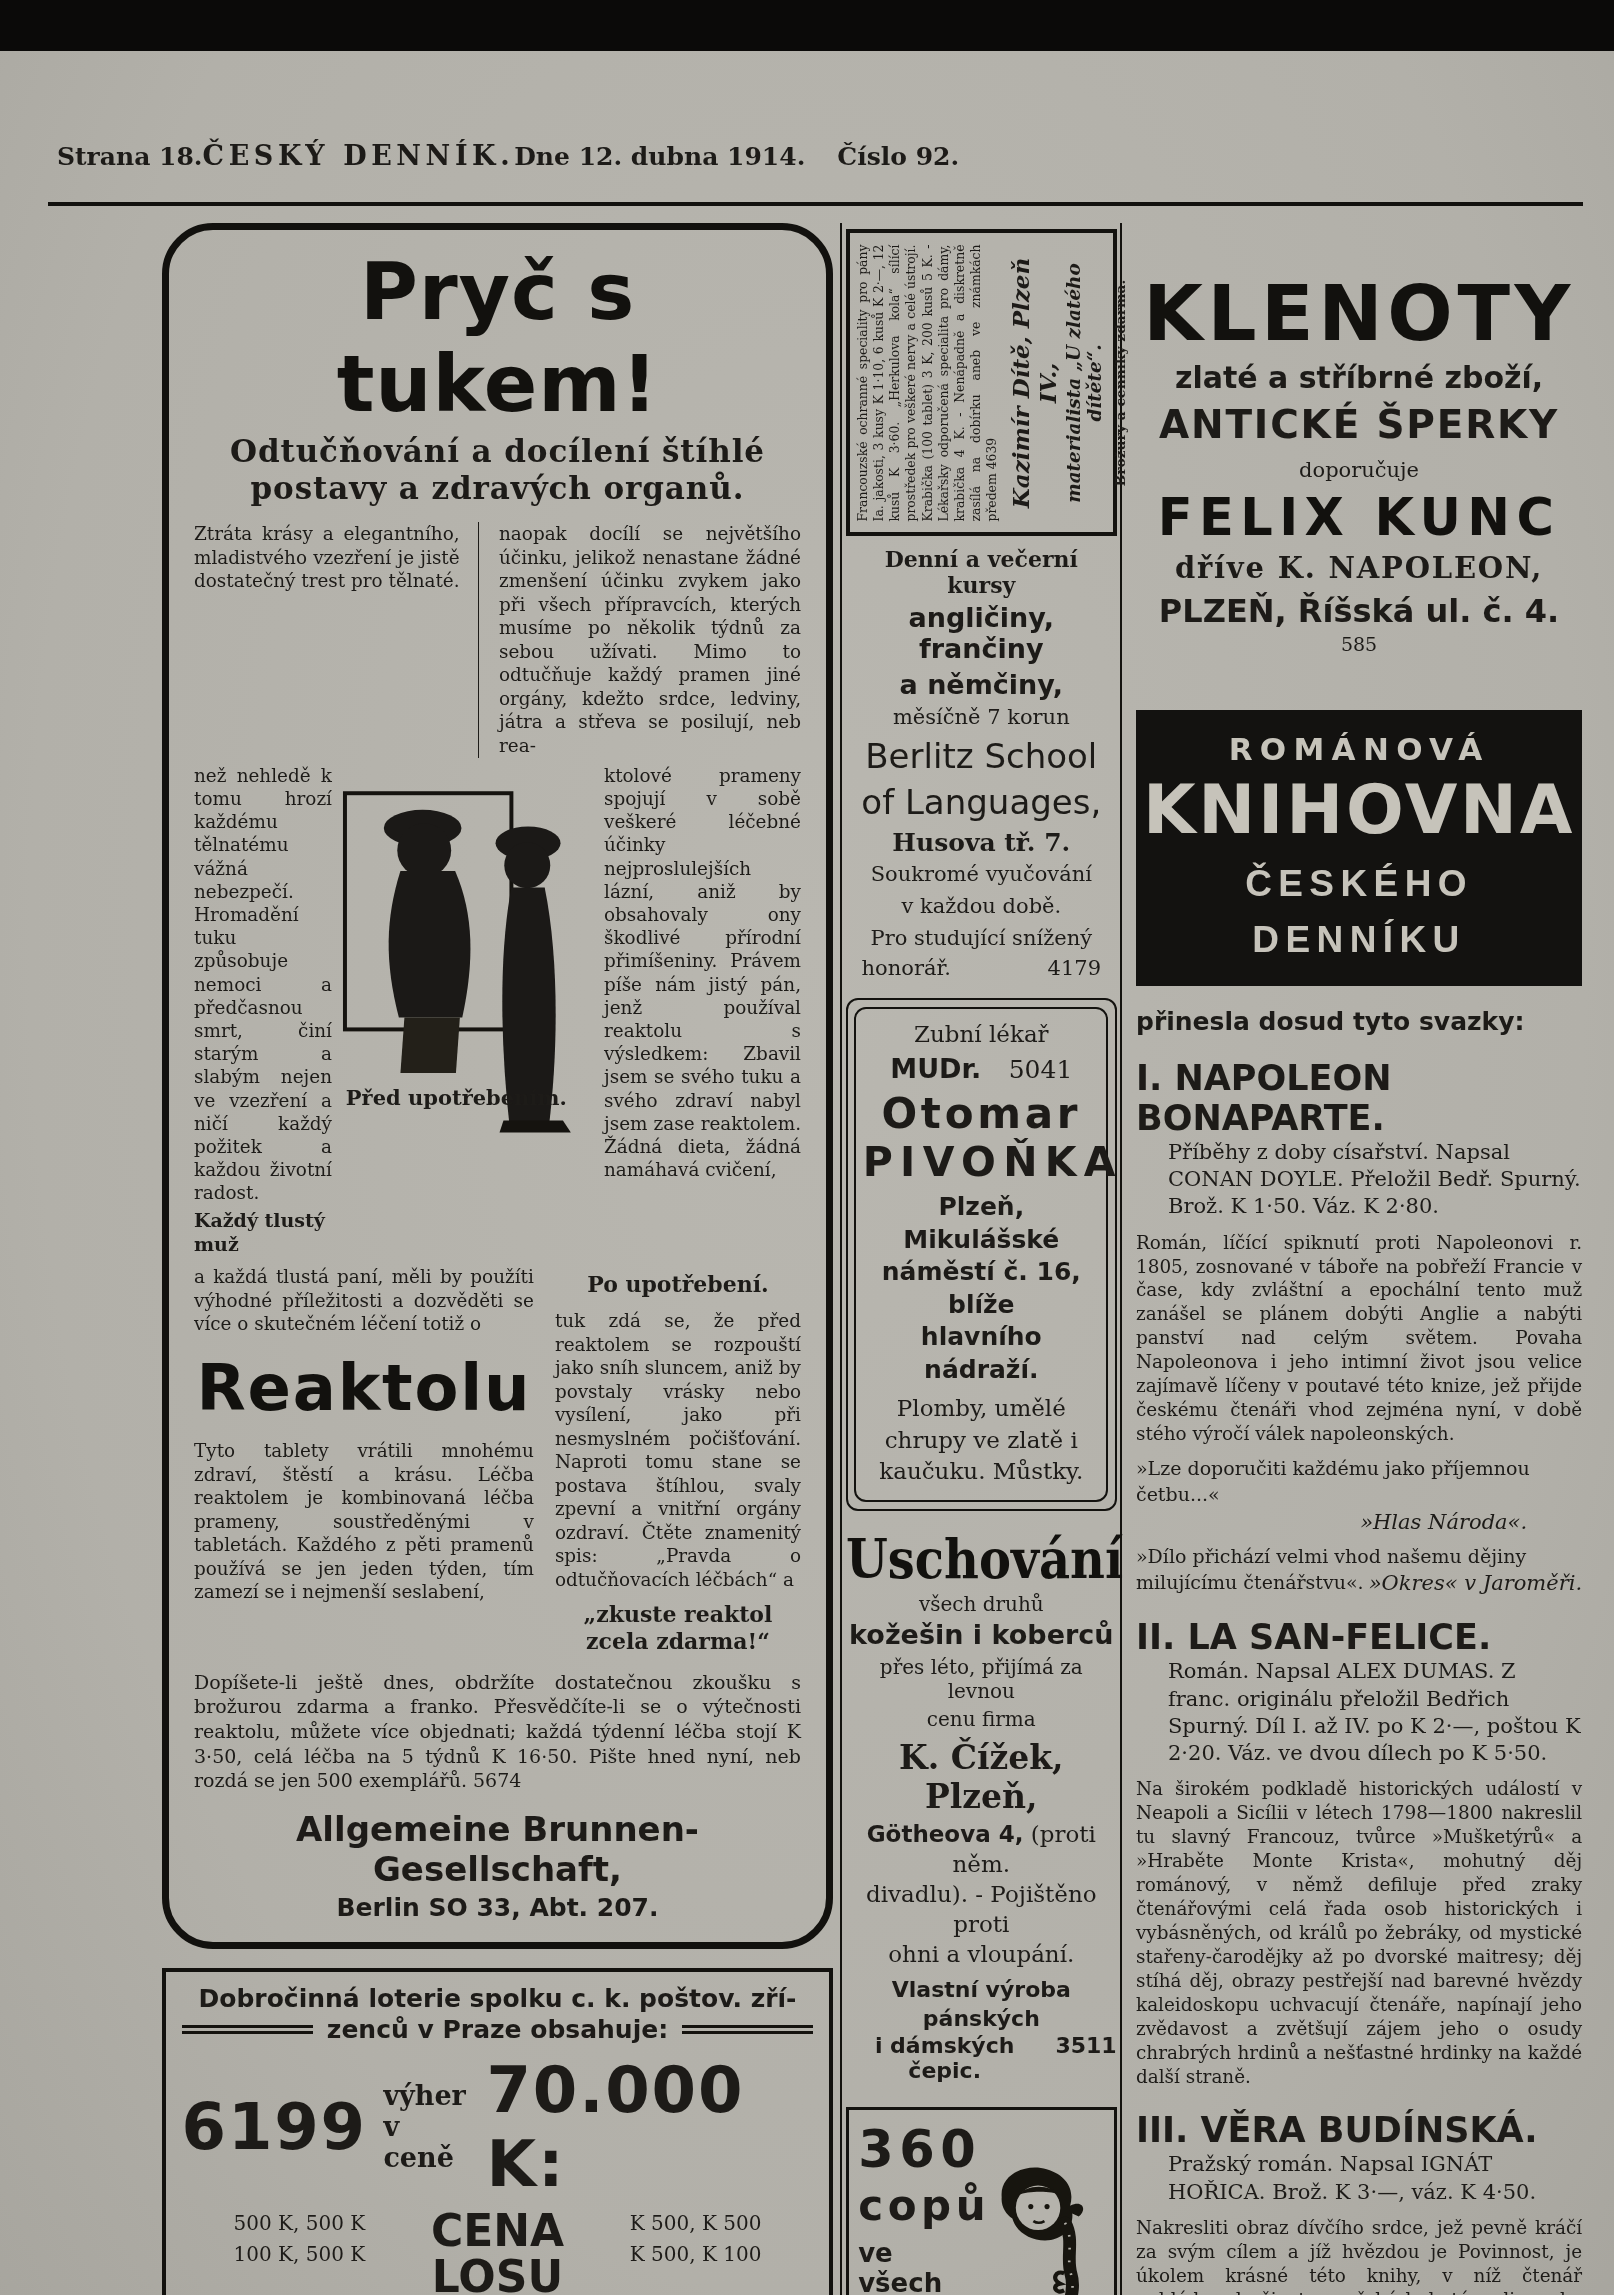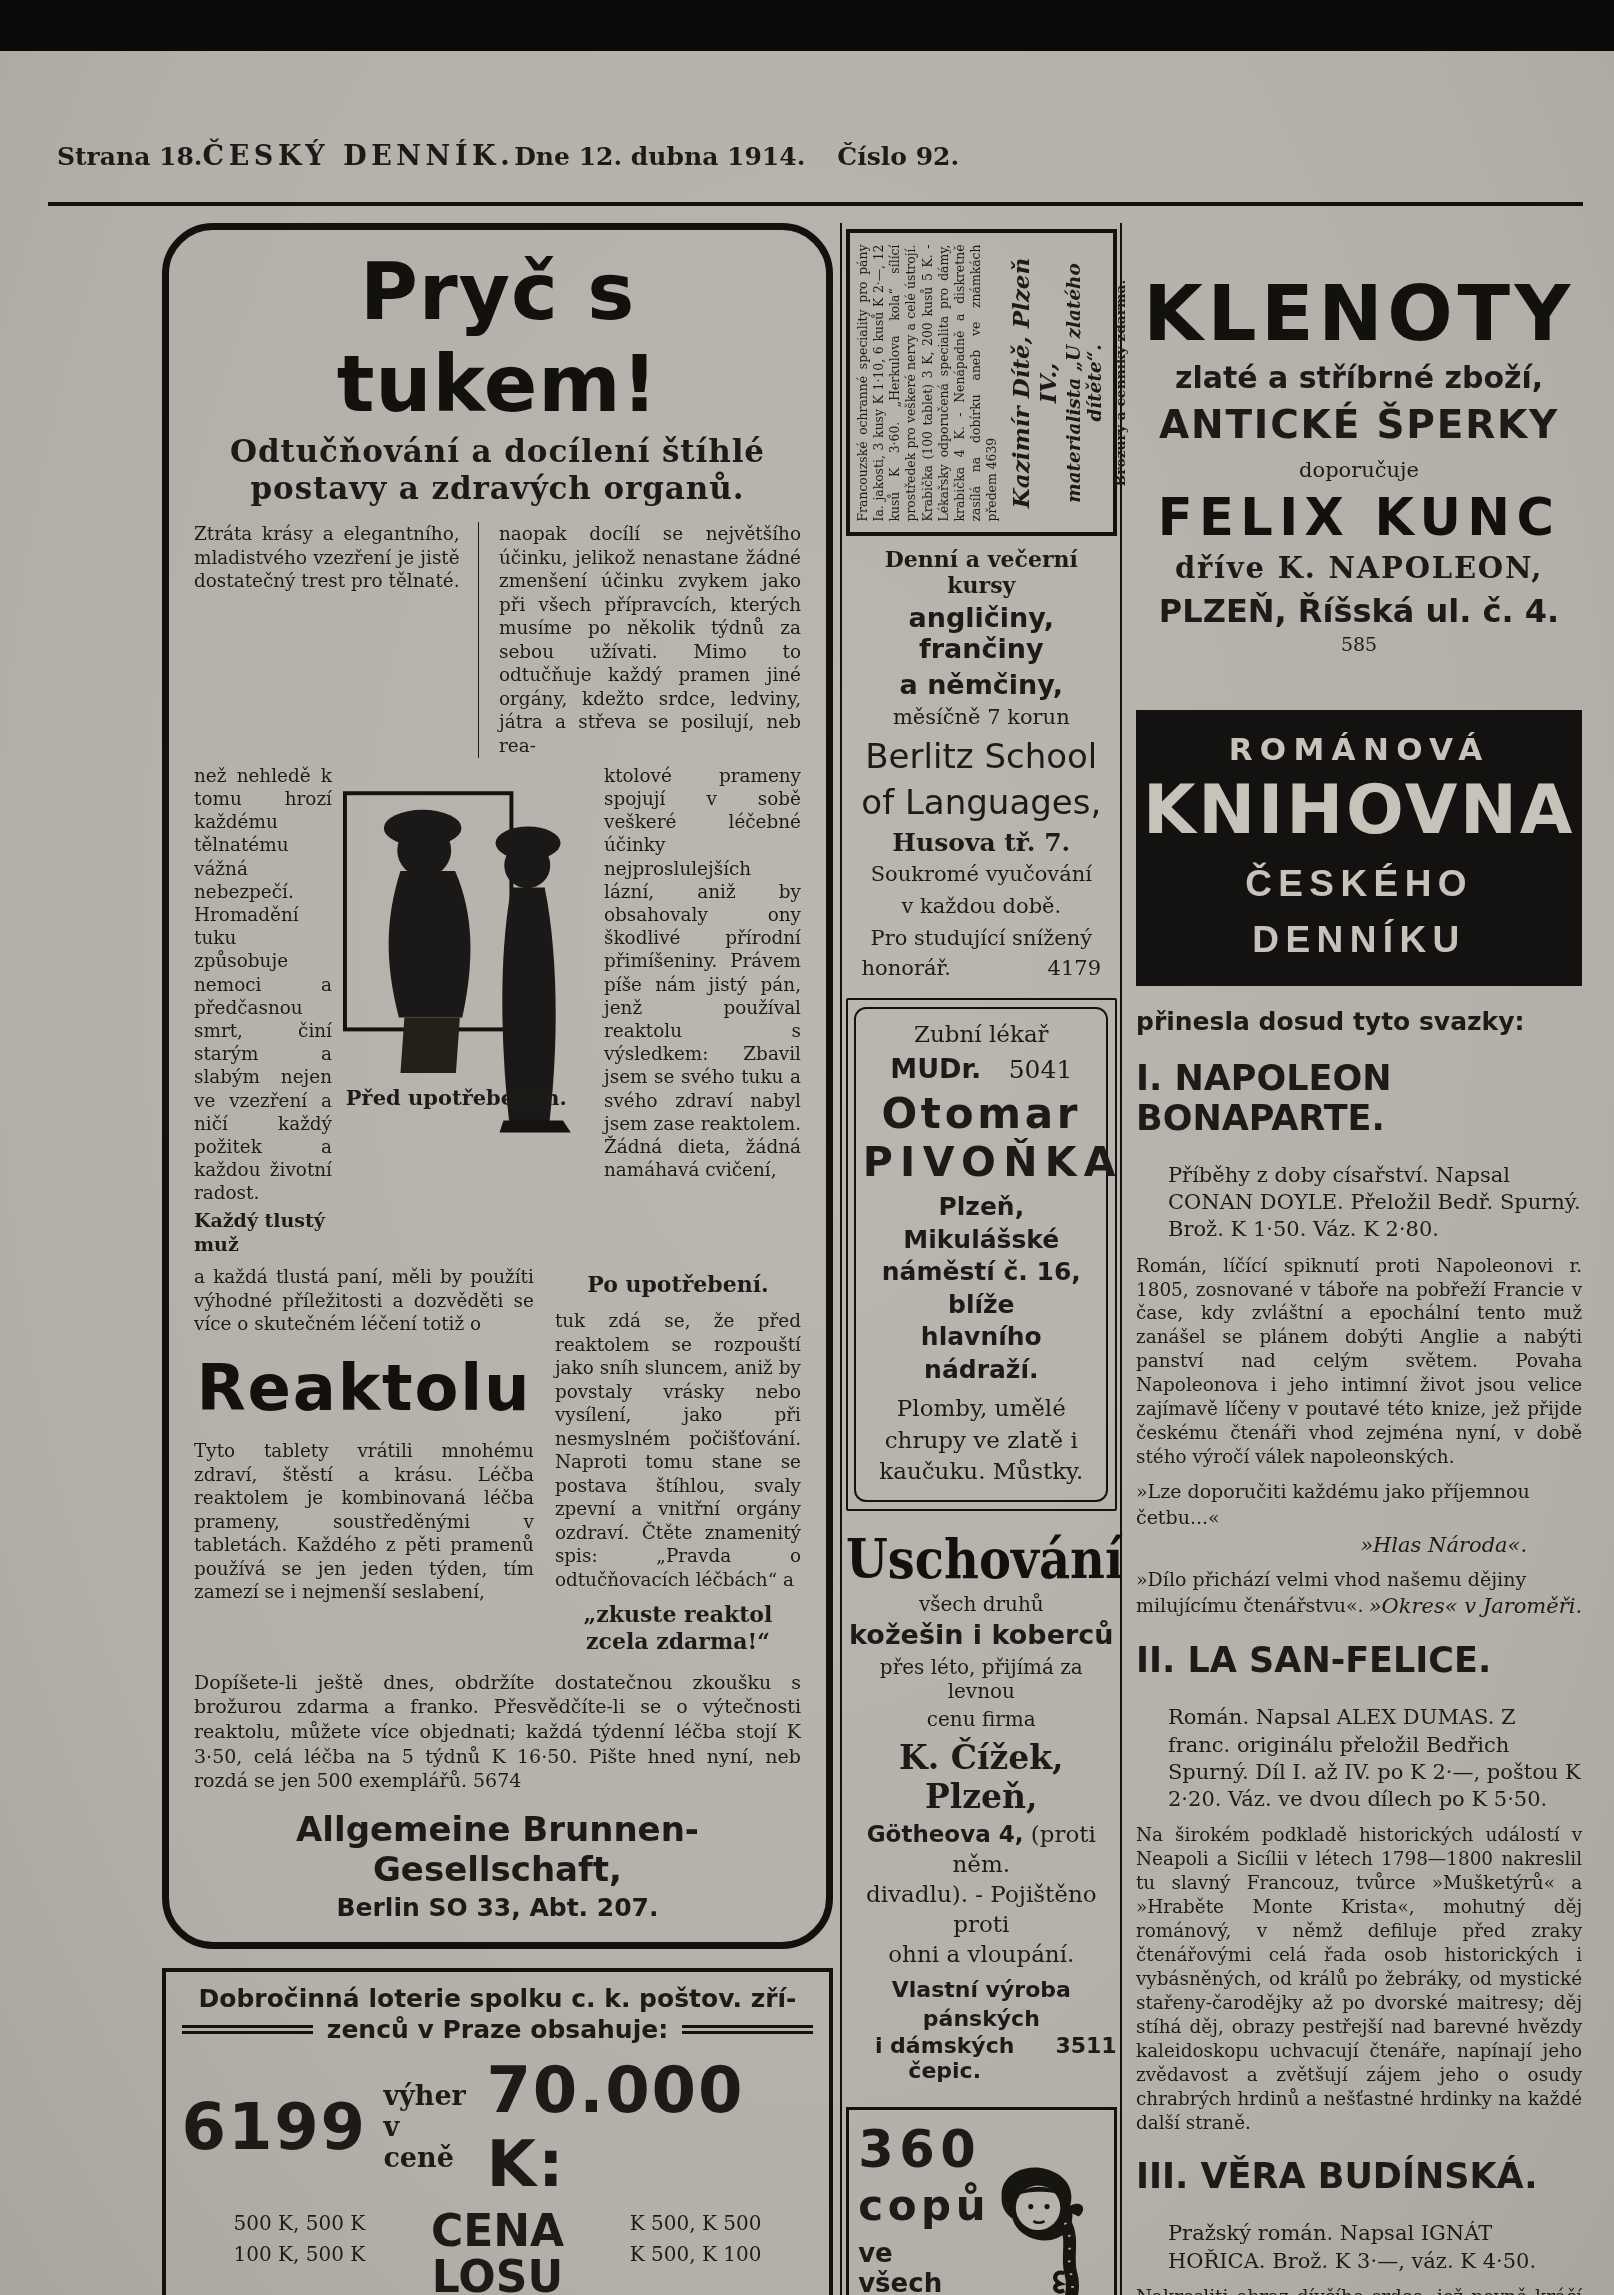--- a/index.html
+++ b/index.html
@@ -69,21 +69,21 @@
 
   .ad-berlitz { text-align:center; padding:9.2px 1.8px 4.6px; }
   .be-l1 { font-weight:bold; font-size:22px; }
   .be-l2 { font-family:"DejaVu Sans",sans-serif; font-weight:bold; font-size:27px; margin-top:4.6px; }
   .be-l4 { font-size:21px; margin-top:5.5px; }
   .be-n  { font-family:"DejaVu Sans",sans-serif; font-weight:normal; font-size:34px; margin-top:7.3px; line-height:1.15; }
   .be-l5 { font-weight:bold; font-size:25px; margin-top:5.5px; }
   .be-l6 { font-size:21px; margin-top:4.6px; line-height:1.3; }
   .be-l9 { display:flex; justify-content:space-between; font-size:21px; margin-top:3.7px; padding:0 13.8px; }
 
-  .ad-pivonka { border:2.8px solid #13120f; border-radius:2px; padding:6.4px; margin:13.8px 0; }
+  .ad-pivonka { border:2.8px solid #13120f; border-radius:12px; padding:6.4px; margin:13.8px 0; }
   .pv-inner { border:2.8px solid #13120f; border-radius:12px; padding:12px 6.4px 13.8px; text-align:center; }
   .pv-l1 { font-size:23px; }
   .pv-row { display:flex; justify-content:center; gap:27.5px; margin-top:6.4px; align-items:baseline; }
   .pv-mudr { font-family:"DejaVu Sans",sans-serif; font-weight:bold; font-size:27px; }
   .pv-num { font-size:25px; }
   .pv-n1 { font-family:"DejaVu Sans",sans-serif; font-weight:bold; font-size:42px; letter-spacing:3.7px; margin-top:4.6px; }
   .pv-n2 { font-family:"DejaVu Sans",sans-serif; font-weight:bold; font-size:41px; letter-spacing:7.3px; }
   .pv-a  { font-family:"DejaVu Sans",sans-serif; font-weight:bold; font-size:25px; margin-top:5.5px; line-height:1.3; }
   .pv-body { font-size:23px; line-height:1.35; margin-top:7.3px; }
 
@@ -115,21 +115,21 @@
   .kl-l4 { font-weight:bold; font-size:29px; letter-spacing:1.8px; margin-top:3.7px; }
   .kl-l5 { font-family:"DejaVu Sans",sans-serif; font-weight:bold; font-size:32px; margin-top:6.4px; }
   .kl-num { font-size:19px; margin-top:3.7px; }
 
   .kn-box { background:#131210; color:#c6c3ba; text-align:center; margin-top:55px; padding:20.7px 6.9px 25px; }
   .kn-b1 { font-family:"DejaVu Sans",sans-serif; font-weight:bold; font-size:31px; letter-spacing:7.3px; }
   .kn-b2 { font-family:"DejaVu Sans",sans-serif; font-weight:bold; font-size:68px; letter-spacing:2.8px; margin-top:2.8px; }
   .kn-b3 { font-family:Liberation Sans, sans-serif; font-weight:bold; font-size:37px; letter-spacing:6.4px; margin-top:14px; }
   .kn-intro { font-family:"DejaVu Sans",sans-serif; font-weight:bold; font-size:25px; margin:21px 0 4.6px; }
   .kn-bkh { font-family:"DejaVu Sans",sans-serif; font-weight:bold; font-size:35px; margin-top:22px; }
-  .kn-info { font-size:21px; line-height:1.3; margin-top:24px; padding-left:32px; }
+  .kn-info { font-size:21px; line-height:1.3; margin-top:1px; padding-left:32px; }
   .kn-body { font-size:18.4px; line-height:1.3; text-align:justify; margin-top:10px; }
   .kn-quote { font-size:19px; line-height:1.35; margin-top:10px; }
   .kn-cite { font-style:italic; font-size:21px; text-align:right; padding-right:55px; margin-top:2.8px; }
   .kn-cite2 { font-style:italic; font-size:21px; text-align:right; margin-top:-24px; }
 </style>
 </head>
 <body>
 
 <div class="page">
   <div class="topband"></div>

